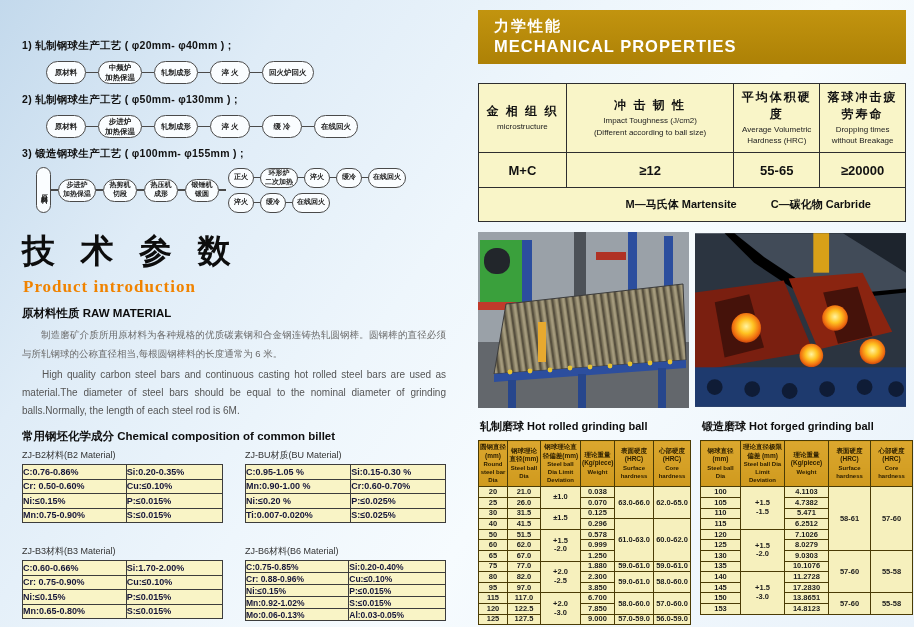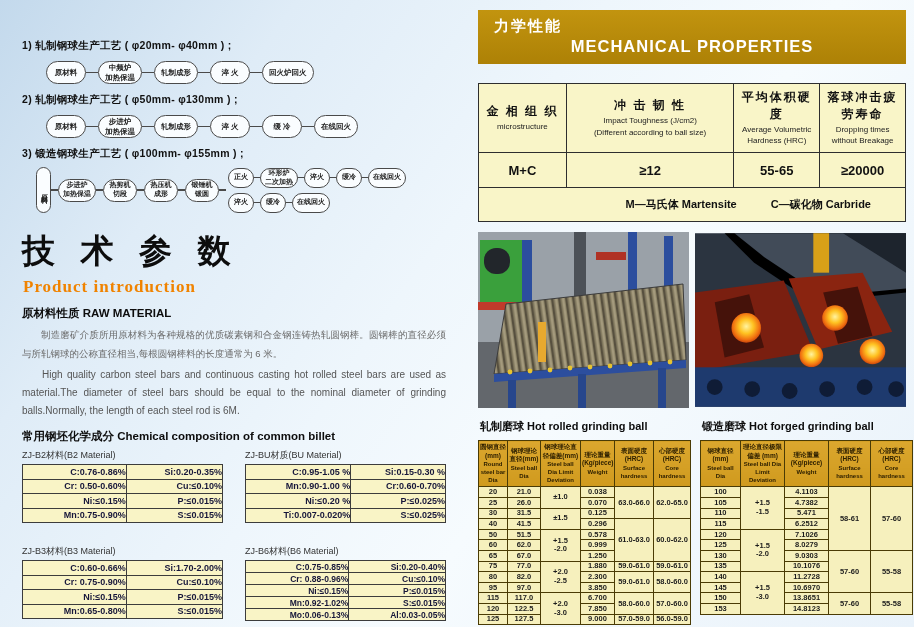--- a/index.html
+++ b/index.html
@@ -31,30 +31,30 @@
   
   .big-title { font-size:33px; font-weight:900; color:#0d0d0d; letter-spacing:7px; margin-top:16px;
                font-family:"DejaVu Sans",sans-serif; }
   .sub-title { font-size:17px; font-weight:bold; color:#f08300; letter-spacing:1px; margin:3px 0 9px 1px;font-family:Liberation Serif, serif; }
   .sec-head { font-size:11.5px; font-weight:bold; color:#0d0d0d; margin:6px 0 4px; }
   .para-cn { font-size:9.5px; color:#6b6b6b; line-height:2.0; text-indent:2em; text-align:justify; }
   .para-en { font-size:10px; color:#555; line-height:1.8; text-indent:2em; text-align:justify; margin-top:3px; }
   .comp-grid { display:grid; grid-template-columns:1fr 1fr; column-gap:22px; row-gap:10px; margin-top:5px;gap:22px; }
   .comp-label { font-size:9px; color:#333; margin-bottom:2px; display:block; }
   .comp-table { width:100%; border-collapse:collapse; }
-  .comp-table td { border:1px solid #3c3c3c; background:#f9f4c6; height:14.5px; text-align:right;
+  .comp-table td { border:1px solid #3c3c3c; background:#f9f4c6; height:14.5px; text-align:left;
                    font-size:9px; font-weight:bold; color:#16163a; }
   .comp-table.five td { height:12px; font-size:8.5px; }
   .note-cn { font-size:9.5px; font-weight:bold; color:#333; margin-top:10px; }
 
   
   .banner { background:linear-gradient(180deg,#c2940f,#ad8106); color:#fff; padding:7px 16px 8px;
             line-height:1.25; }
   .banner .cn { font-size:15px; font-weight:bold; letter-spacing:2px; }
-  .banner .en { font-size:16.5px; font-weight:bold; letter-spacing:1px;text-align:center; }
+  .banner .en { font-size:16.5px; font-weight:bold; letter-spacing:1px; }
   .mech { width:100%; border-collapse:collapse; margin-top:19px; }
   .mech th,.mech td { border:1.6px solid #2e2e2e; background:#f9f5c8; text-align:center; }
   .mech th { padding:5px 3px 6px; }
   .mech .hcn { font-size:12px; font-weight:bold; color:#111; letter-spacing:2px; }
   .mech .hen { font-size:8px; font-weight:normal; color:#222; margin-top:2px; line-height:1.3; }
   .mech td.val { font-size:13px; font-weight:bold; color:#111; height:35px; }
   .mech td.foot { text-align:right; padding:9px 0 9px 16px; font-size:11px; font-weight:bold; color:#111; }
   .mech td.foot span { margin-right:34px; }
 
   .photos { display:flex; gap:6px; margin-top:10px; }
@@ -610,21 +610,21 @@
             <tr>
                 <td>140</td>
                 <td rowspan="4">
                   <div>+1.5</div>
                   <div>-3.0</div>
                 </td>
                 <td>11.2728</td>
               </tr>
             <tr>
                 <td>145</td>
-                <td>10.6970</td>
+                <td>17.2830</td>
               </tr>
             <tr>
                 <td>150</td>
                 <td>13.8651</td>
                 <td rowspan="2">57-60</td>
                 <td rowspan="2">55-58</td>
               </tr>
             <tr>
                 <td>153</td>
                 <td>14.8123</td>

